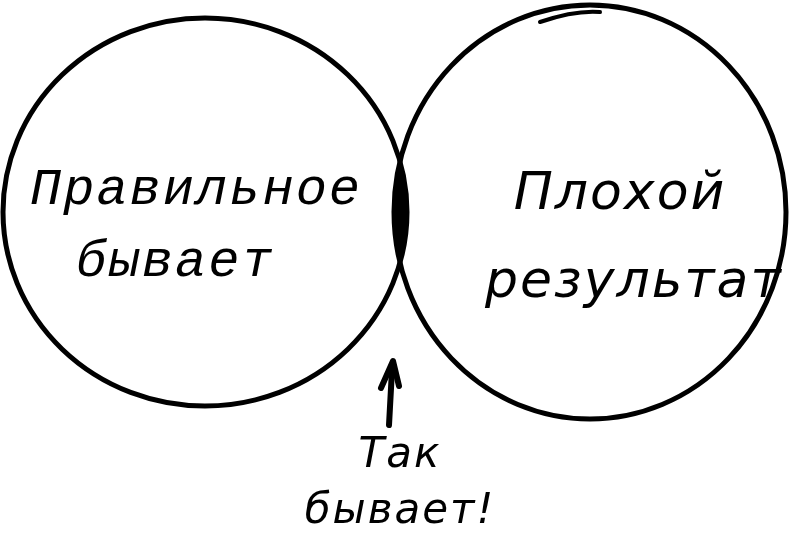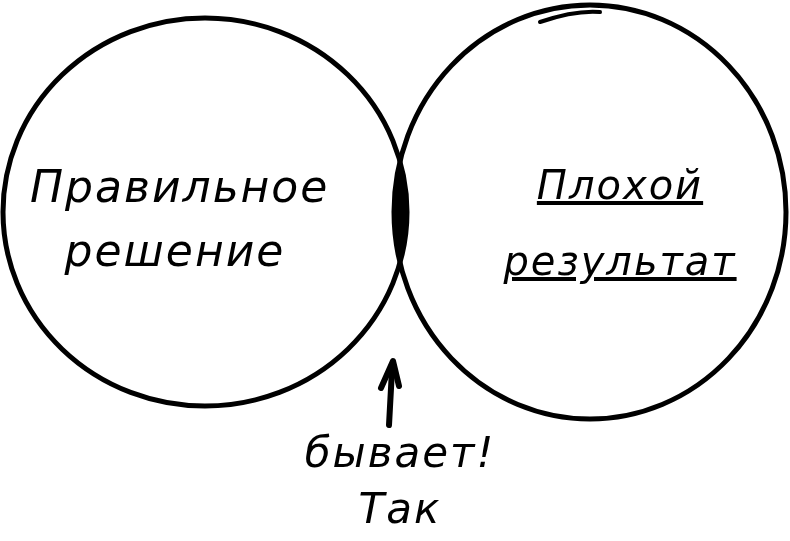--- a/index.html
+++ b/index.html
@@ -9,23 +9,23 @@
       position: absolute;
       font-family: "DejaVu Sans", sans-serif;
       font-style: italic;
       color: #000;
       text-align: center;
       letter-spacing: 2px;
       line-height: 1;
       white-space: nowrap;
     }
     .lbl span { display: block; }
-    #left-label { left: 30px; top: 165px; width: 290px; font-size: 44px; }
+    #left-label { left: 30px; top: 165px; width: 290px; font-size: 52px; font-family: Liberation Mono, monospace; }
     #left-label span + span { margin-top: 20px; }
-    #right-label { left: 485px; top: 165px; width: 270px; font-size: 40px; text-decoration: underline; }
+    #right-label { left: 485px; top: 165px; width: 270px; font-size: 52px; }
     #right-label span + span { margin-top: 36px; }
     #bottom-label { left: 280px; top: 432px; width: 240px; font-size: 42px; }
     #bottom-label span + span { margin-top: 14px; }
   </style>
 </head>
 <body>
 
 <svg id="venn" width="790" height="541" viewBox="0 0 790 541">
   <defs>
     <clipPath id="clip-left">
@@ -42,24 +42,24 @@
   <path d="M540 22 Q 575 10 600 12" fill="none" stroke="#000" stroke-width="4" stroke-linecap="round"></path>
 
   <g>
     <line x1="389" y1="425" x2="392" y2="370" stroke="#000" stroke-width="6" stroke-linecap="round"></line>
     <path d="M381 388 L393 361 L399 386" fill="none" stroke="#000" stroke-width="6" stroke-linecap="round" stroke-linejoin="round"></path>
   </g>
 </svg>
 
 <div id="left-label" class="lbl">
   <span>Правильное</span>
-  <span>решение</span>
+  <span>бывает</span>
 </div>
 
 <div id="right-label" class="lbl">
   <span>Плохой</span>
   <span>результат</span>
 </div>
 
 <div id="bottom-label" class="lbl">
+  <span>Так</span>
   <span>бывает!</span>
-  <span>Так</span>
 </div>
 
 </body></html>

